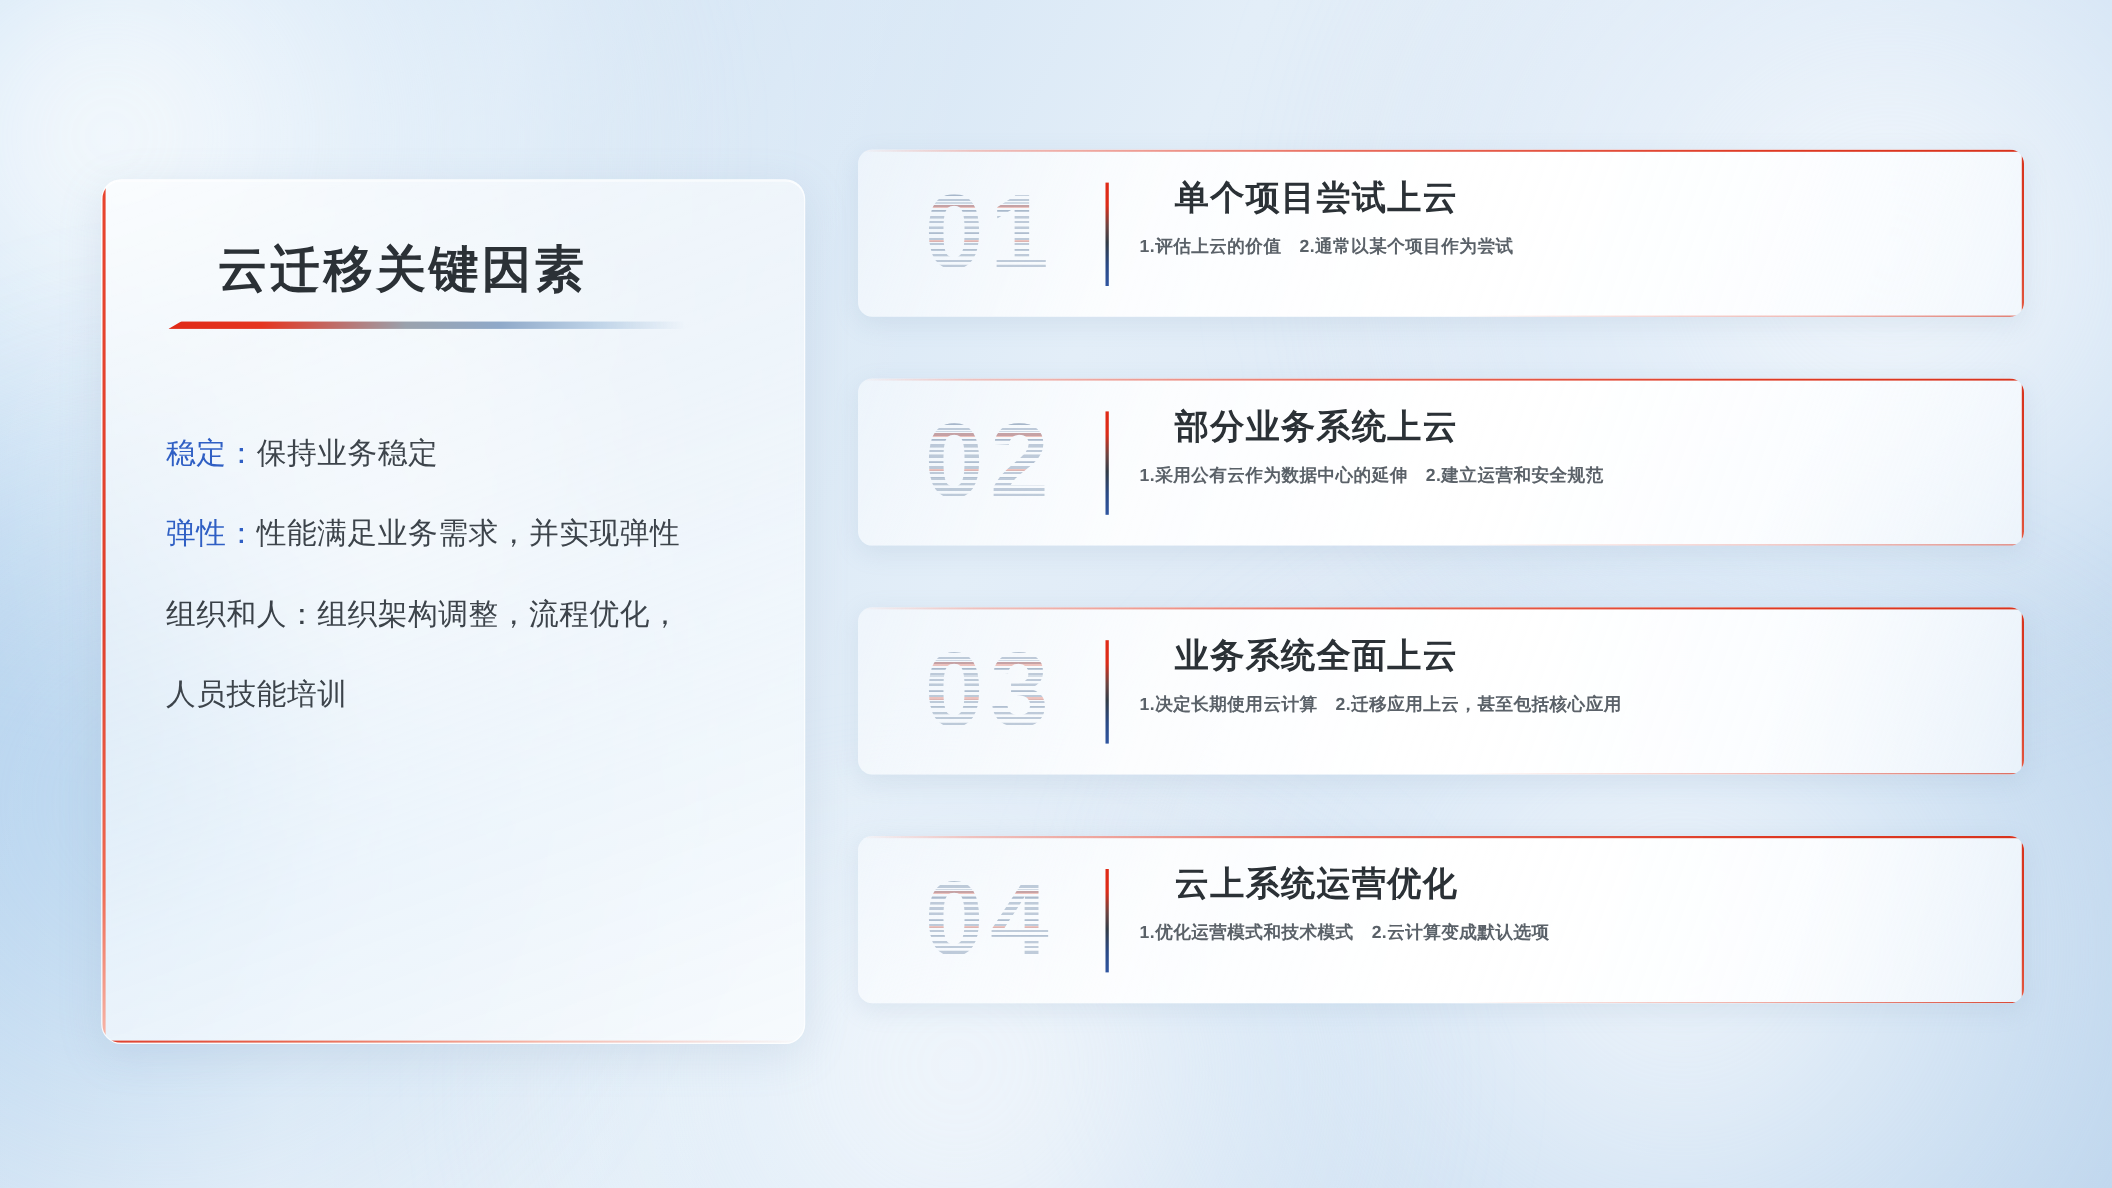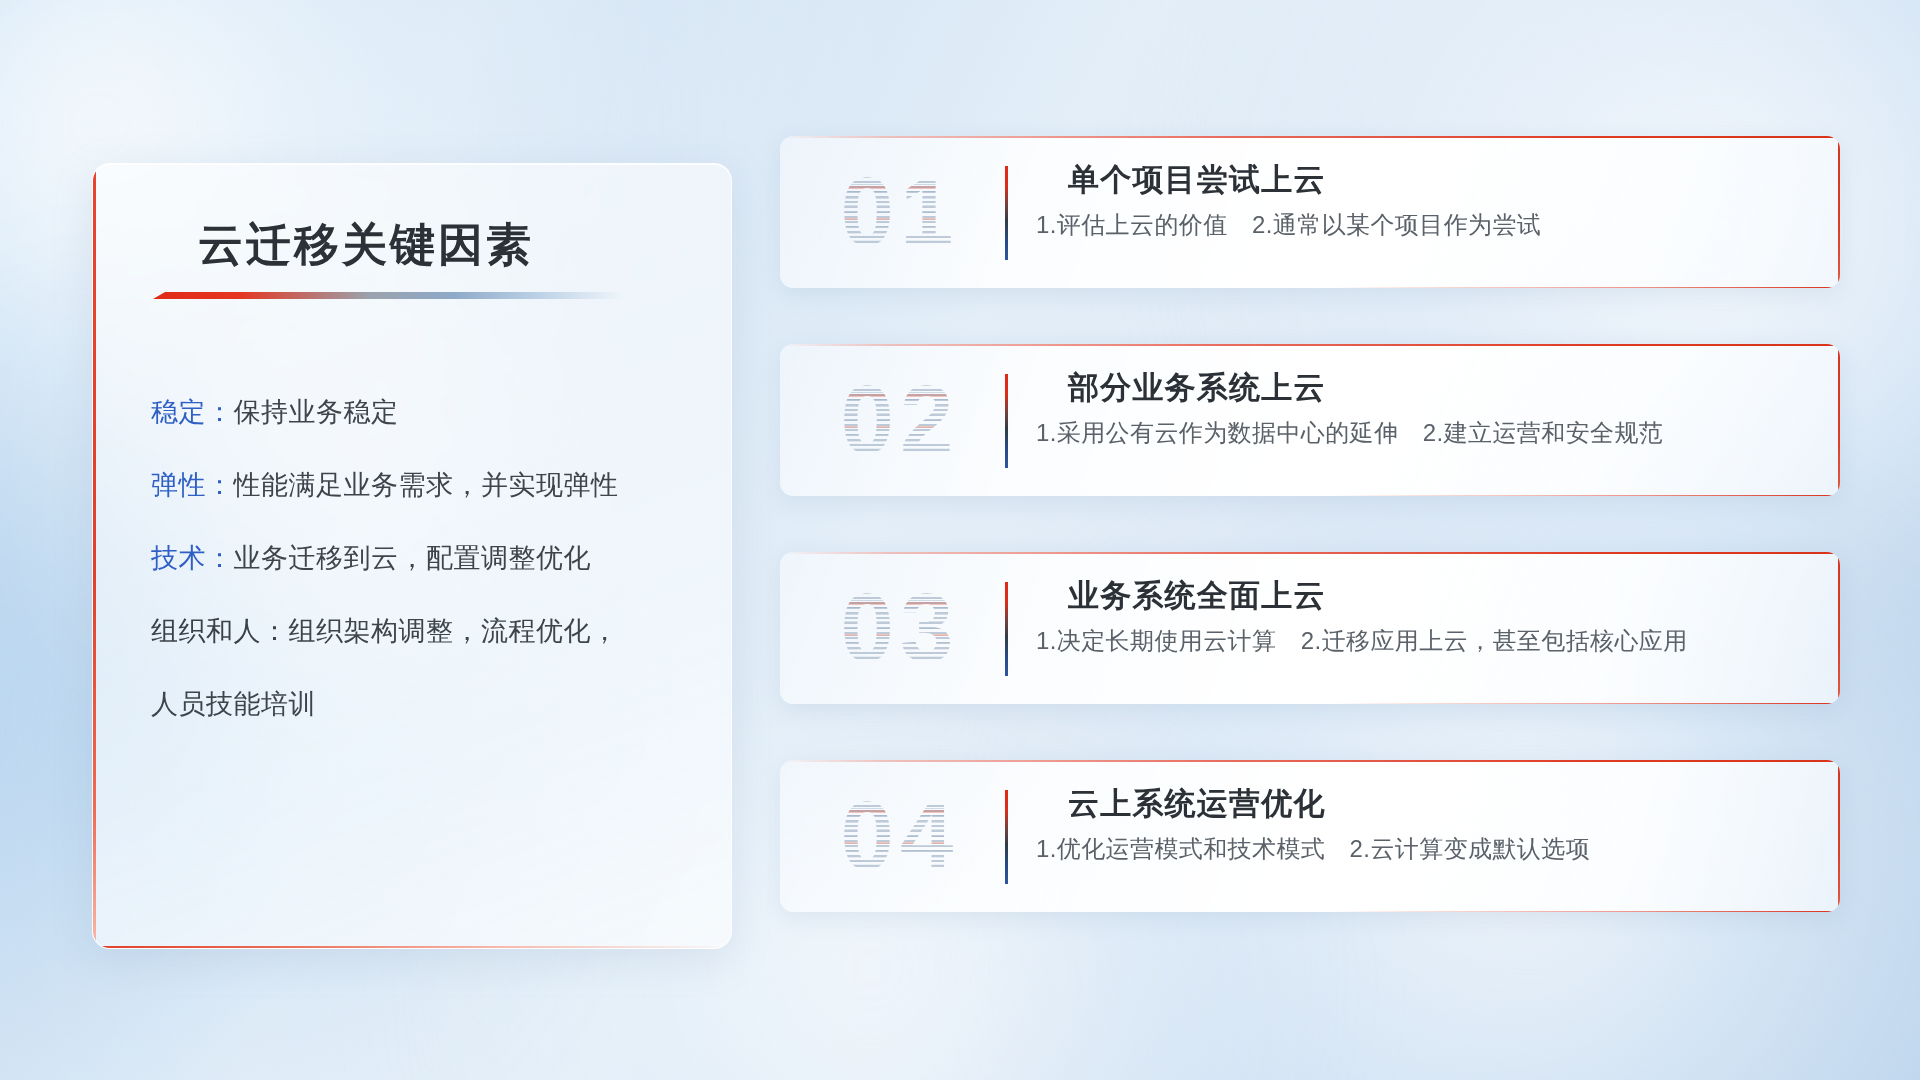--- a/index.html
+++ b/index.html
@@ -134,22 +134,22 @@
   .card-divider {
     position:absolute; left:225px; top:30px; width:3px; height:94px;
     background:linear-gradient(180deg,#e02a17 0%,#dc2c19 22%,#6d4340 42%,#333c46 58%,#2a4a86 80%,#2f55a0 100%);
   }
   .card-body { position:absolute; left:256px; top:20px; right:24px; }
   .card-title {
     font-size:31px; font-weight:bold; color:#2b3136;
     letter-spacing:1.2px; line-height:48px; white-space:nowrap;margin-left:32px;
   }
   .card-sub {
-    font-size:24px; color:#5a6168; letter-spacing:.4px;
-    line-height:42px; white-space:nowrap;
+    font-size:16px; color:#5a6168; letter-spacing:.4px;
+    line-height:42px; white-space:nowrap;font-weight:bold;
   }
 </style>
 </head>
 <body>
 
 <div id="bg">
   <div class="bg-base"></div>
   <div class="glow glow-a"></div>
   <div class="glow glow-b"></div>
   <div class="glow glow-c"></div>
@@ -165,23 +165,20 @@
     <div id="panel-title">云迁移关键因素</div>
     <div id="panel-rule"></div>
     <div id="panel-list">
       <div class="panel-row">
         <span class="lbl blue">稳定：</span><span class="val">保持业务稳定</span>
       </div>
       <div class="panel-row">
         <span class="lbl blue">弹性：</span><span class="val">性能满足业务需求，并实现弹性</span>
       </div>
       <div class="panel-row">
-        <span class="lbl blue">技术：</span><span class="val">业务迁移到云，配置调整优化</span>
-      </div>
-      <div class="panel-row">
         <span class="lbl dark">组织和人：</span><span class="val">组织架构调整，流程优化，</span>
       </div>
       <div class="panel-row">
         <span class="lbl dark"></span><span class="val">人员技能培训</span>
       </div>
     </div>
   </div>
 
   <div id="cards">
 

